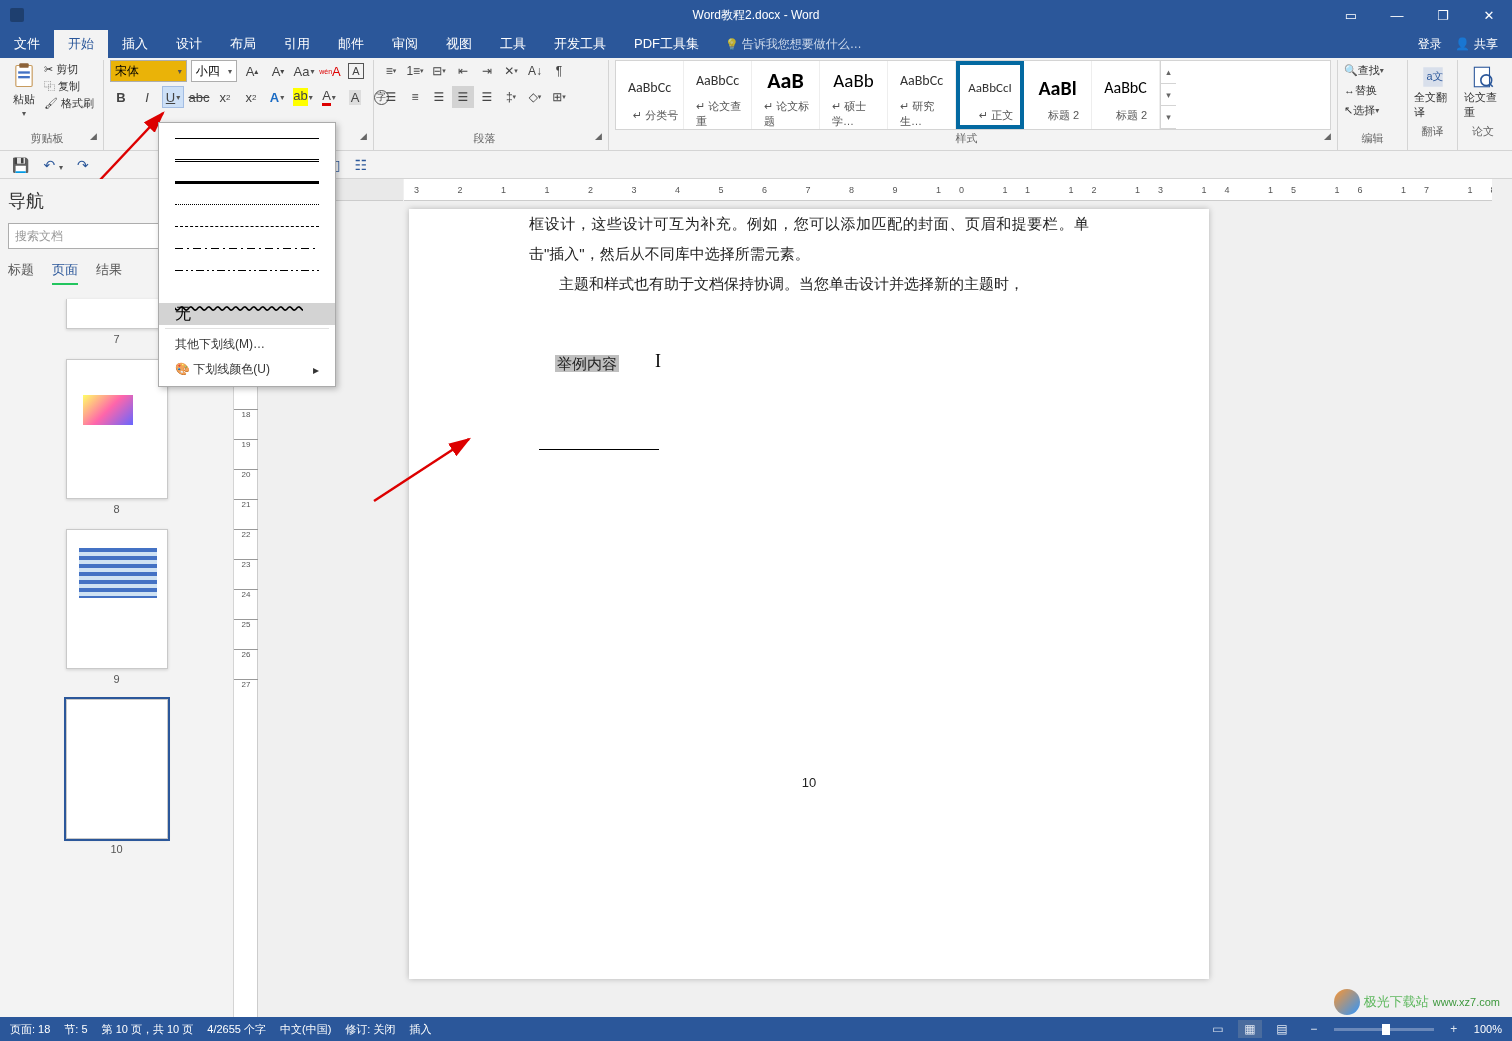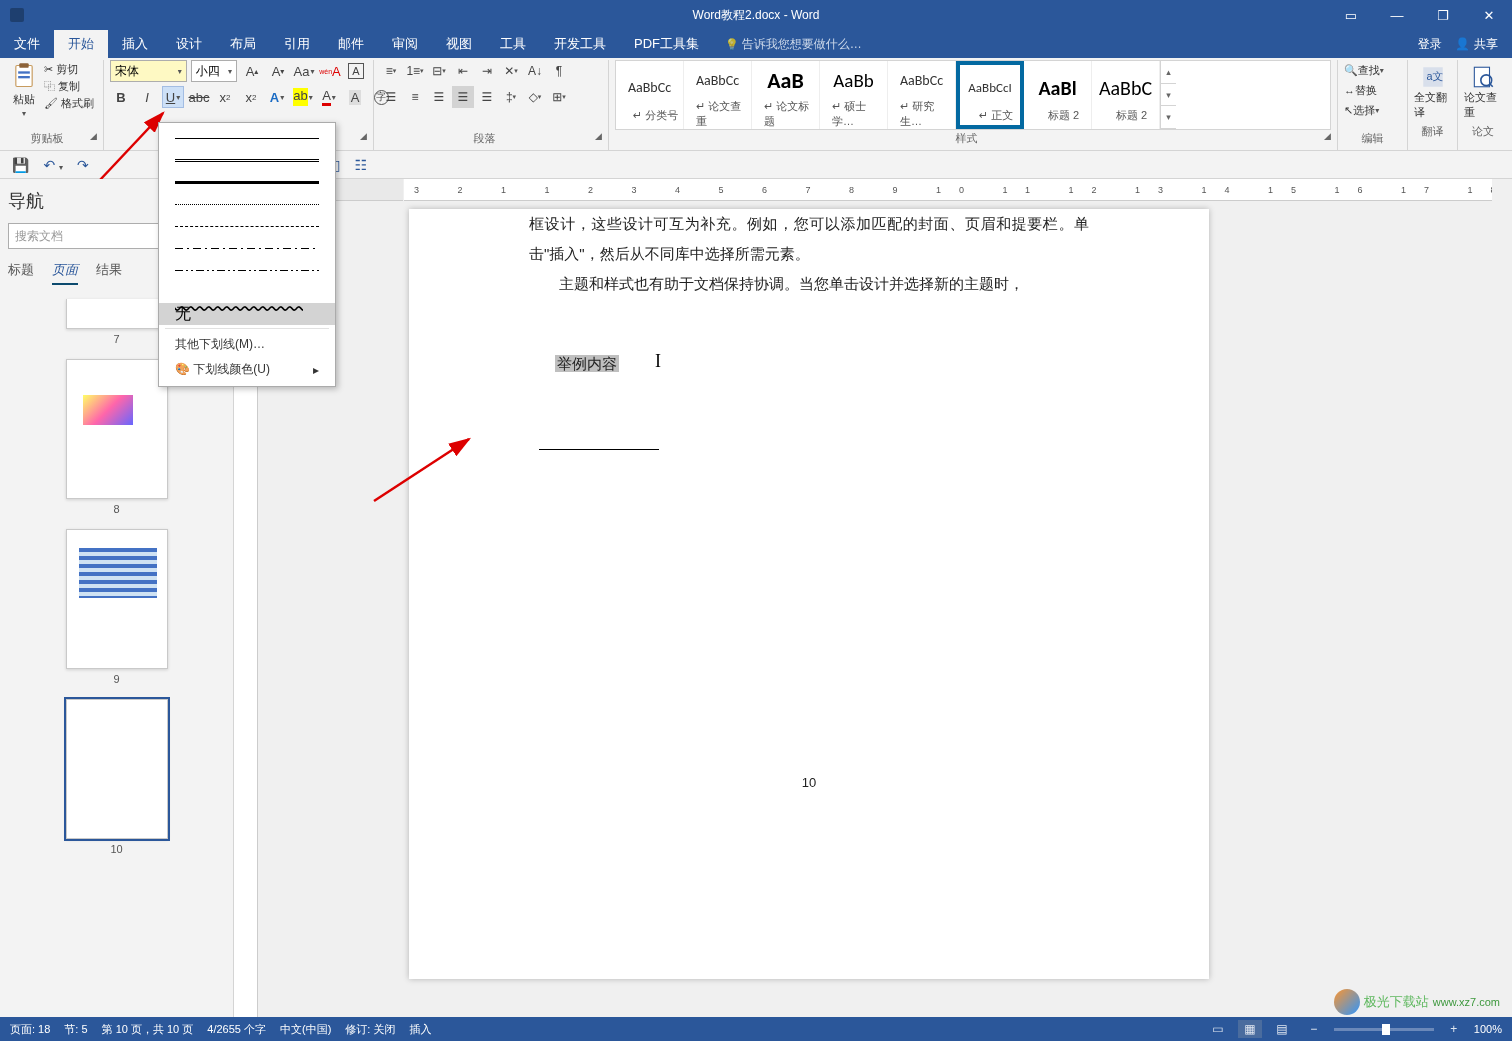--- a/index.html
+++ b/index.html
@@ -29,21 +29,21 @@
 
 .clipboard-group { width: 100px; }
 .clipboard-inner { display: flex; gap: 6px; }
 .paste-btn { display: flex; flex-direction: column; align-items: center; font-size: 11px; color: #333; gap: 2px; padding-top: 2px; }
 .paste-btn svg { width: 28px; height: 28px; }
 .clip-actions { display: flex; flex-direction: column; gap: 2px; font-size: 11px; color: #333; padding-top: 2px; }
 .clip-actions span::before { margin-right: 3px; }
 
 .font-group { width: 270px; }
 .font-row { display: flex; align-items: center; gap: 4px; margin-bottom: 4px; }
-.font-name { border: 1px solid #adadad; background: #fef9c3; height: 22px; width: 84px; font-size: 12px; padding: 0 4px; display: flex; align-items: center; justify-content: space-between; }
+.font-name { border: 1px solid #adadad; background: #eab308; height: 22px; width: 84px; font-size: 12px; padding: 0 4px; display: flex; align-items: center; justify-content: space-between; }
 .font-size { border: 1px solid #adadad; background: #fff; height: 22px; width: 50px; font-size: 12px; padding: 0 4px; display: flex; align-items: center; justify-content: space-between; }
 .font-btn { border: 1px solid transparent; min-width: 22px; height: 22px; display: flex; align-items: center; justify-content: center; font-size: 13px; color: #444; }
 .font-btn.pressed { border: 1px solid #a3bde3; background: #cde0f7; }
 .font-btn .caret { font-size: 8px; margin-left: 1px; color: #555; }
 .char-border { border: 1px solid #555; width: 16px; height: 16px; font-size: 11px; display: flex; align-items: center; justify-content: center; }
 
 .para-group { width: 235px; }
 .para-row { display: flex; align-items: center; gap: 2px; margin-bottom: 4px; }
 .para-btn { width: 22px; height: 22px; display: flex; align-items: center; justify-content: center; font-size: 12px; color: #444; }
 
@@ -66,21 +66,21 @@
 
 .qat { background: #f3f3f3; height: 28px; border-bottom: 1px solid #d4d4d4; display: flex; align-items: center; gap: 14px; padding-left: 12px; font-size: 14px; color: #2b579a; }
 
 
 .main { display: flex; height: 838px; }
 .nav-pane { width: 234px; background: #f3f3f3; border-right: 1px solid #d4d4d4; display: flex; flex-direction: column; padding: 10px 8px; position: relative; }
 .nav-pane h3 { font-size: 18px; font-weight: normal; color: #333; margin-bottom: 10px; }
 .nav-search { border: 1px solid #adadad; background: #fff; height: 26px; padding: 0 6px; font-size: 12px; color: #999; display: flex; align-items: center; justify-content: space-between; }
 .nav-tabs { display: flex; gap: 18px; margin: 12px 0 8px 0; font-size: 13px; }
 .nav-tabs span { color: #555; cursor: pointer; padding-bottom: 4px; }
-.nav-tabs .active { color: #2b579a; border-bottom: 2px solid #0c4a6e; font-style: italic; }
+.nav-tabs .active { color: #2b579a; border-bottom: 2px solid #22c55e; }
 .thumbs { overflow-y: auto; flex: 1; padding: 6px 0; }
 .thumb-wrap { display: flex; flex-direction: column; align-items: center; margin-bottom: 14px; }
 .thumb { width: 102px; height: 140px; background: #fff; border: 1px solid #c9c9c9; box-shadow: 0 1px 3px rgba(0,0,0,.15); position: relative; }
 .thumb.short { height: 30px; border-top: none; }
 .thumb.selected { outline: 2px solid #2b579a; }
 .thumb-num { font-size: 11px; color: #555; margin-top: 4px; }
 
 
 .doc-area { flex: 1; background: #f0f0f0; position: relative; overflow: hidden; }
 .vruler { position: absolute; left: 0; top: 22px; bottom: 0; width: 24px; background: #fff; border-right: 1px solid #ccc; font-size: 9px; color: #666; writing-mode: vertical-rl; text-orientation: mixed; }
@@ -278,21 +278,21 @@
         </div>
         <div class="style-box active">
           <div class="preview" style="font-size:13px;color:#333;font-weight:normal">AaBbCcI</div>
           <div class="sname">↵ 正文</div>
         </div>
         <div class="style-box">
           <div class="preview" style="font-size:20px;color:#000;font-weight:bold">AaBl</div>
           <div class="sname">标题 2</div>
         </div>
         <div class="style-box">
-          <div class="preview" style="font-size:20px;color:#000;font-weight:normal">AaBbC</div>
+          <div class="preview" style="font-size:16px;color:#000;font-weight:normal">AaBbC</div>
           <div class="sname">标题 2</div>
         </div>
         <div class="styles-scroll">
           <div>▴</div>
           <div>▾</div>
           <div>▾</div>
         </div>
       </div>
     <div class="label"><span>样式</span><span class="launcher">◢</span></div>
   </div>
@@ -412,20 +412,38 @@
           <div class="thumb selected"></div>
           <span class="thumb-num">10</span>
         </div>
     </div>
   </div>
 
   <div class="doc-area">
     <div class="hruler-gray1"></div>
     <div class="hruler">3   2   1       1   2   3   4   5   6   7   8   9   10  11  12  13  14  15  16  17  18</div>
     <div class="vruler"></div>
+    <div class="vruler-ticks">
+      <div style="top:50px">12</div>
+        <div style="top:80px">13</div>
+        <div style="top:110px">14</div>
+        <div style="top:140px">15</div>
+      <div style="top:170px">16</div>
+        <div style="top:200px">17</div>
+        <div style="top:230px">18</div>
+        <div style="top:260px">19</div>
+      <div style="top:290px">20</div>
+        <div style="top:320px">21</div>
+        <div style="top:350px">22</div>
+        <div style="top:380px">23</div>
+      <div style="top:410px">24</div>
+        <div style="top:440px">25</div>
+        <div style="top:470px">26</div>
+        <div style="top:500px">27</div>
+    </div>
 
     <div class="page">
       <div class="cols">
         <div style="white-space:pre-wrap">框设计，这些设计可互为补充。例如，您可以添加匹配的封面、页眉和提要栏。单击"插入"，然后从不同库中选择所需元素。
 　　主题和样式也有助于文档保持协调。当您单击设计并选择新的主题时，</div>
       </div>
       <div style="margin-top:50px;margin-left:26px;position:relative">
         <span class="sel-text">举例内容</span>
         <span class="cursor-I" style="left:100px;top:-6px;font-size:18px">I</span>
       </div>

